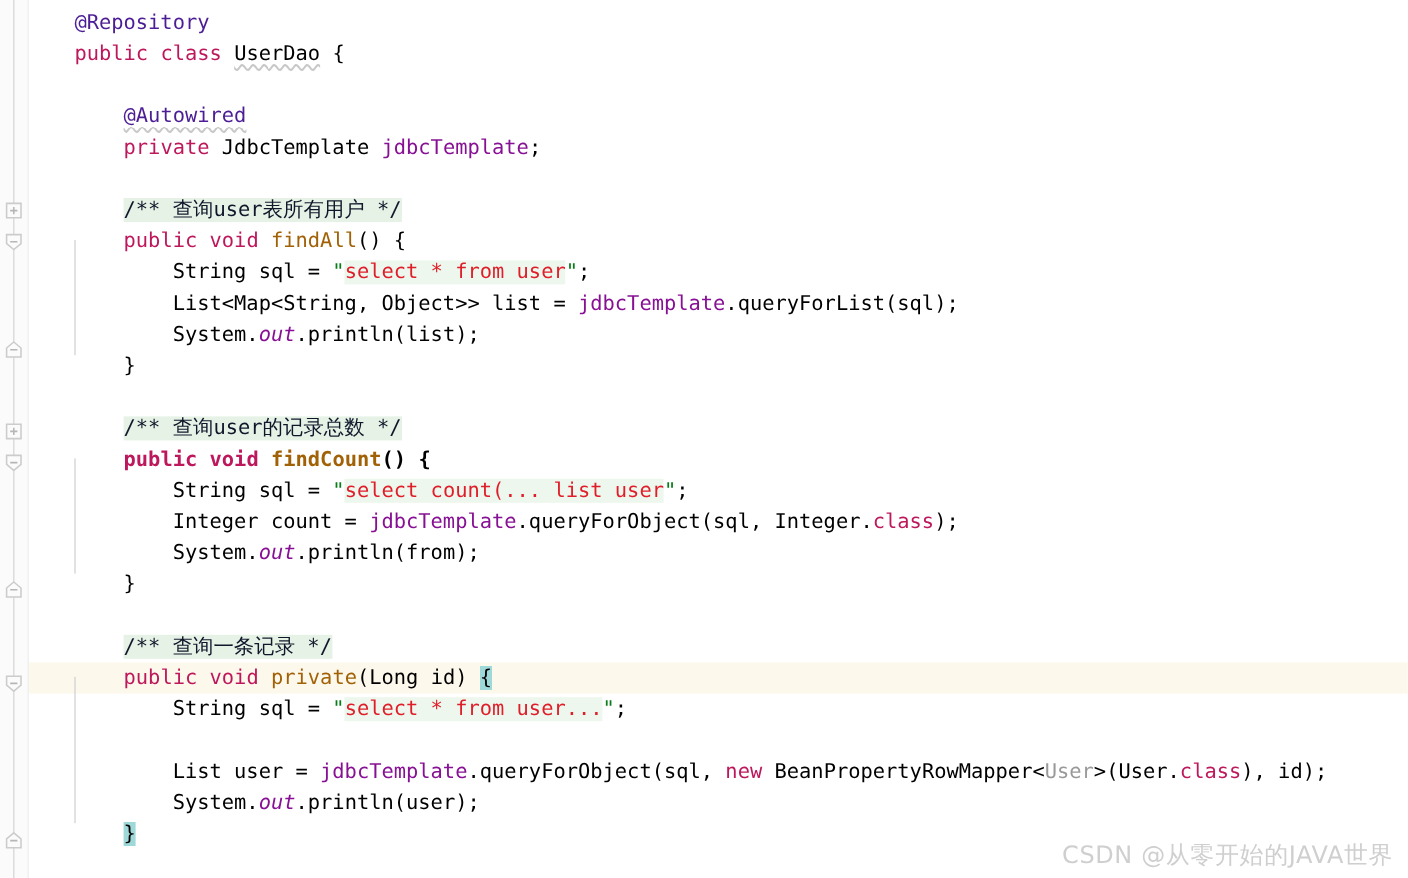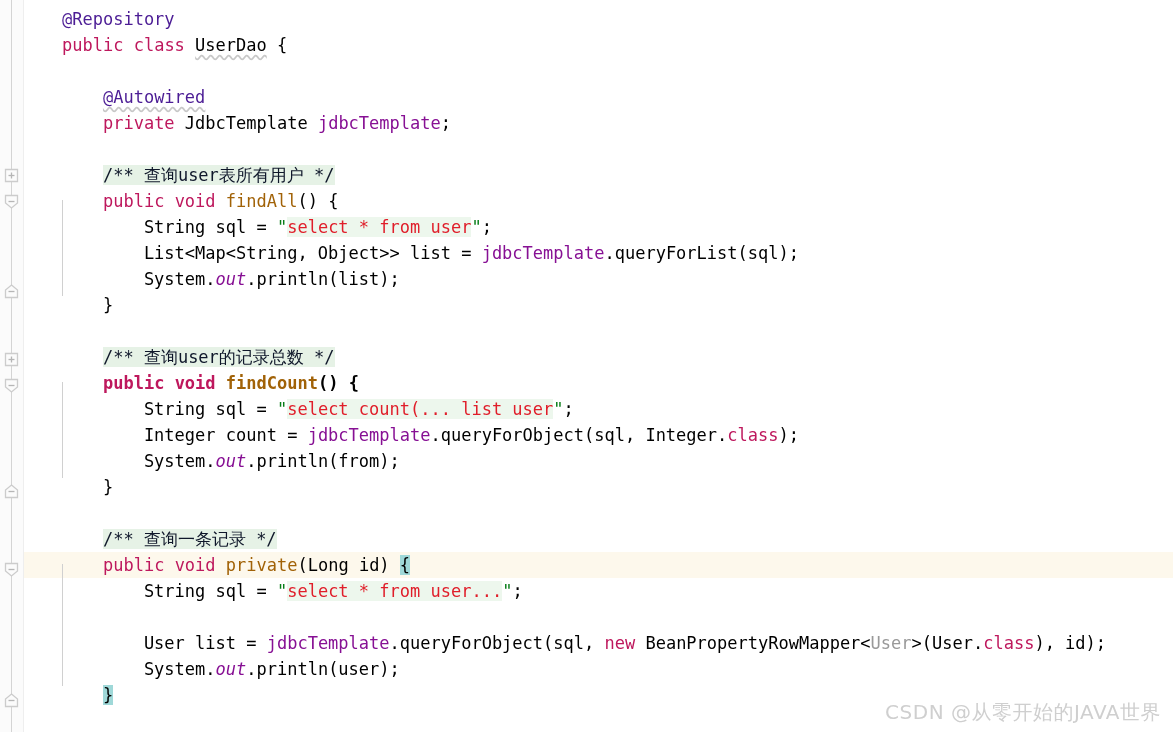--- a/index.html
+++ b/index.html
@@ -141,21 +141,21 @@
       <div class="line" style="top: 344px;"><span>    </span><span class="cmt">/** 查询user的记录总数 */</span></div>
       <div class="line" style="top: 370px; font-weight: bold;"><span>    </span><span class="kw">public</span><span> </span><span class="kw">void</span><span> </span><span class="fname">findCount</span><span>() {</span></div>
       <div class="line" style="top: 396px;"><span>        String sql = </span><span class="strq">"</span><span class="str">select count(... list user</span><span class="strq">"</span><span>;</span></div>
       <div class="line" style="top: 422px;"><span>        Integer count = </span><span class="field">jdbcTemplate</span><span>.queryForObject(sql, Integer.</span><span class="kw">class</span><span>);</span></div>
       <div class="line" style="top: 448px;"><span>        System.</span><span class="statfield">out</span><span>.println(from);</span></div>
       <div class="line" style="top: 474px;"><span>    }</span></div>
       <div class="line" style="top: 500px;">&nbsp;</div>
       <div class="line" style="top: 526px;"><span>    </span><span class="cmt">/** 查询一条记录 */</span></div>
       <div class="line" style="top: 552px;"><span>    </span><span class="kw">public</span><span> </span><span class="kw">void</span><span> </span><span class="fname">private</span><span>(Long id) </span><span class="brace-hl">{</span></div>
       <div class="line" style="top: 578px;"><span>        String sql = </span><span class="strq">"</span><span class="str">select * from user...</span><span class="strq">"</span><span>;</span></div>
-      <div class="line" style="top: 630px;"><span>        User list = </span><span class="field">jdbcTemplate</span><span>.queryForObject(sql, </span><span class="kw">new</span><span> BeanPropertyRowMapper&lt;</span><span class="gray">User</span><span>&gt;(User.</span><span class="kw">class</span><span>), id);</span></div>
+      <div class="line" style="top: 630px;"><span>        List user = </span><span class="field">jdbcTemplate</span><span>.queryForObject(sql, </span><span class="kw">new</span><span> BeanPropertyRowMapper&lt;</span><span class="gray">User</span><span>&gt;(User.</span><span class="kw">class</span><span>), id);</span></div>
       <div class="line" style="top: 656px;"><span>        System.</span><span class="statfield">out</span><span>.println(user);</span></div>
       <div class="line" style="top: 682px;"><span>    </span><span class="brace-hl">}</span></div>
     </div>
 
   <div id="indent-layer">
       <div class="indent-guide" style="left: 62px; top: 200px; height: 96px;"></div>
       <div class="indent-guide" style="left: 62px; top: 382px; height: 96px;"></div>
       <div class="indent-guide" style="left: 62px; top: 564px; height: 122px;"></div>
     </div>
 

